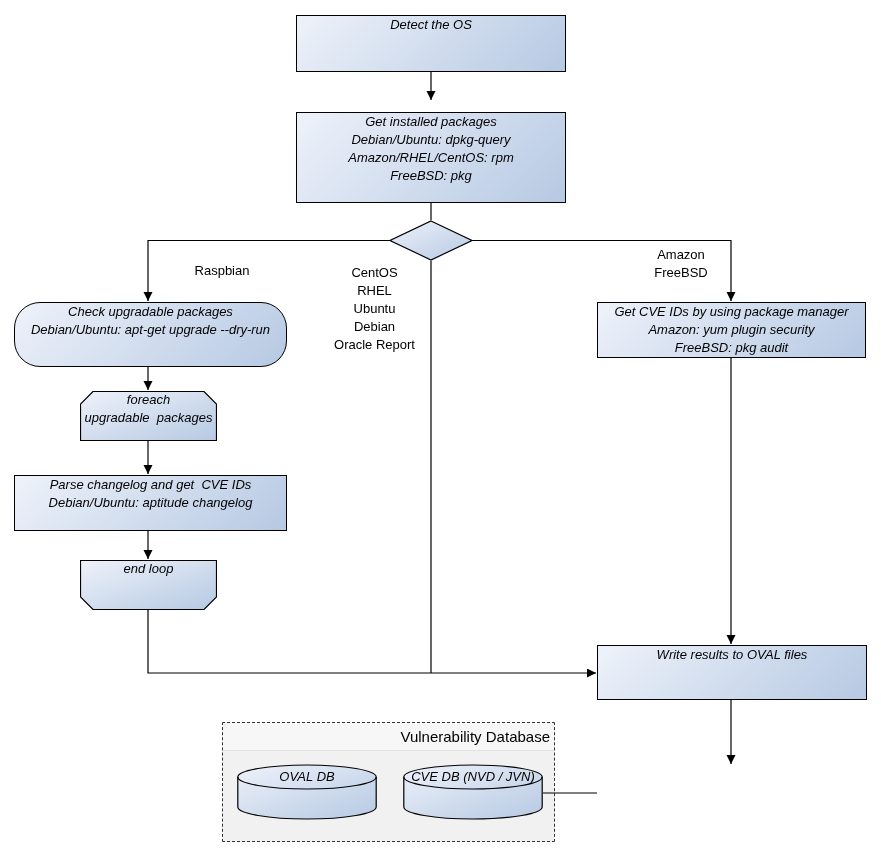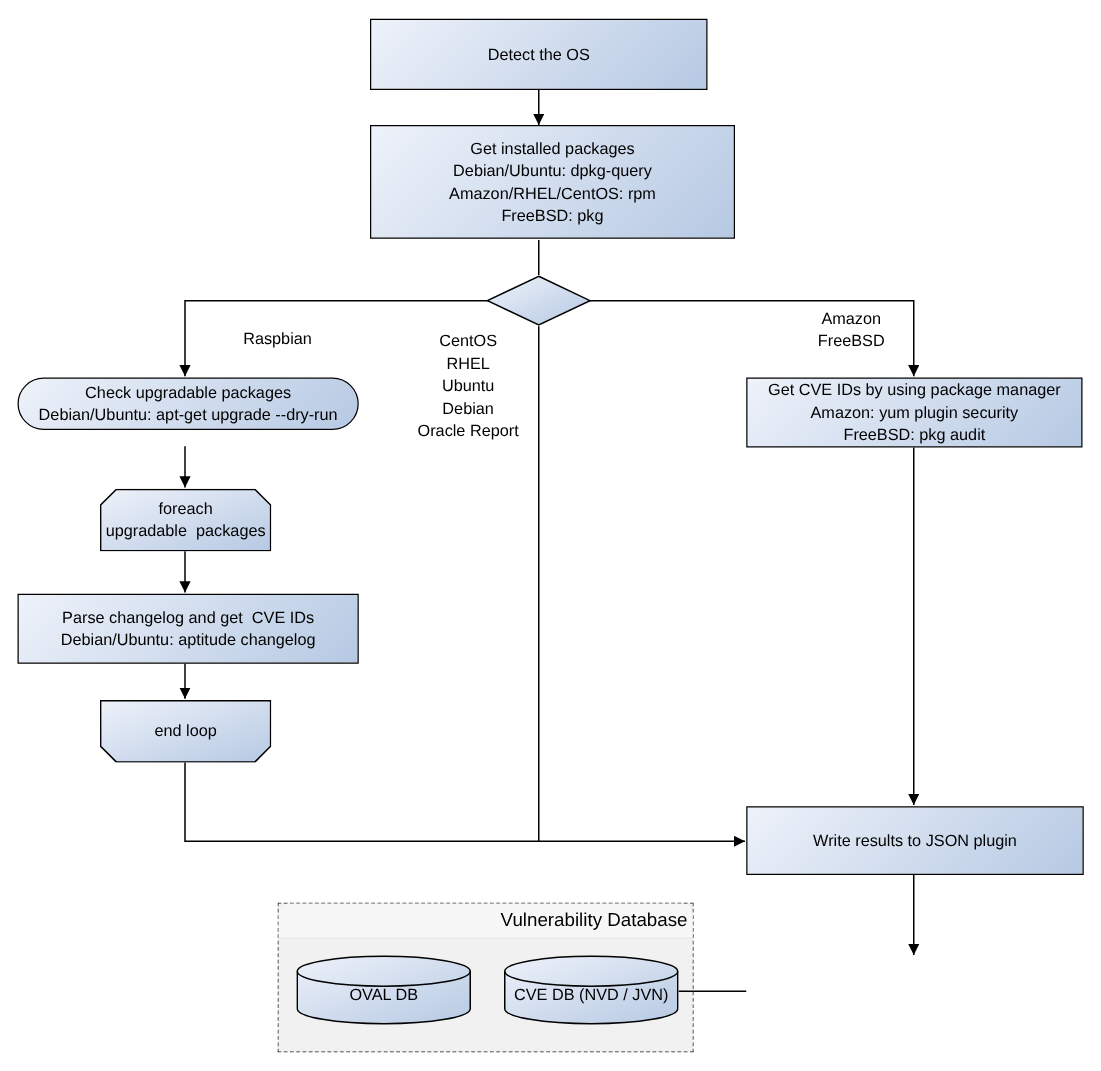--- a/index.html
+++ b/index.html
@@ -12,27 +12,27 @@
     color: var(--text, #000000);
   }
   svg.connectors {
     position: absolute;
     left: 0; top: 0;
     z-index: 1;
   }
   .node {
     position: absolute;
     display: flex;
-    align-items: center;
     justify-content: center;
     text-align: center;
     font-size: 13px;
     line-height: 18px;
     z-index: 2;
     box-sizing: border-box;
+    font-style: italic;
   }
   .rect-node {
     border: 1px solid var(--node-border, #000000);
     background: linear-gradient(135deg, var(--node-fill-light, #eef2fa) 0%, var(--node-fill-dark, #b6c9e3) 100%);
   }
   .shape-node svg.shape {
     position: absolute;
     left: 0; top: 0;
     width: 100%; height: 100%;
   }
@@ -107,40 +107,40 @@
 
   <div class="vdb-container">
     <div class="vdb-titlebar"></div>
     <div class="vdb-title">Vulnerability Database</div>
   </div>
 
   <div class="node rect-node" style="left:296px; top:15px; width:270px; height:57px;">
     <span class="node-label">Detect the OS</span>
   </div>
 
-  <div class="node rect-node" style="left:296px; top:100px; width:292px; height:91px;">
+  <div class="node rect-node" style="left:296px; top:112px; width:270px; height:91px;">
     <span class="node-label">Get installed packages
 Debian/Ubuntu: dpkg-query
 Amazon/RHEL/CentOS: rpm
 FreeBSD: pkg</span>
   </div>
 
   <div class="node shape-node" style="left:389px; top:220px; width:84px; height:41px;">
     <svg class="shape" viewBox="0 0 84 41">
       <defs>
         <linearGradient id="gDiamond" x1="0%" y1="0%" x2="100%" y2="100%">
           <stop offset="0" class="grad-light"></stop>
           <stop offset="1" class="grad-dark"></stop>
         </linearGradient>
       </defs>
       <polygon points="42,1 83,20.5 42,40 1,20.5" fill="url(#gDiamond)" stroke="#000000" stroke-width="1.2"></polygon>
     </svg>
   </div>
 
-  <div class="node rect-node" style="left:14px; top:302px; width:273px; height:42px;border-radius:26px;">
+  <div class="node rect-node" style="left:14px; top:302px; width:273px; height:65px;border-radius:26px;">
     <span class="node-label">Check upgradable packages
 Debian/Ubuntu: apt-get upgrade --dry-run</span>
   </div>
 
   <div class="node shape-node" style="left:80px; top:391px; width:137px; height:50px;">
     <svg class="shape" viewBox="0 0 137 50">
       <defs>
         <linearGradient id="gForeach" x1="0%" y1="0%" x2="100%" y2="100%">
           <stop offset="0" class="grad-light"></stop>
           <stop offset="1" class="grad-dark"></stop>
@@ -170,21 +170,21 @@
     <span class="node-label">end loop</span>
   </div>
 
   <div class="node rect-node" style="left:597px; top:302px; width:269px; height:56px;">
     <span class="node-label">Get CVE IDs by using package manager
 Amazon: yum plugin security
 FreeBSD: pkg audit</span>
   </div>
 
   <div class="node rect-node" style="left:597px; top:645px; width:270px; height:55px;">
-    <span class="node-label">Write results to JSON plugin</span>
+    <span class="node-label">Write results to OVAL files</span>
   </div>
 
 
   <div class="node shape-node" style="left:237px; top:764px; width:140px; height:56px;">
     <svg class="shape" viewBox="0 0 140 56">
       <defs>
         <linearGradient id="gOval" x1="0%" y1="0%" x2="100%" y2="100%">
           <stop offset="0" class="grad-light"></stop>
           <stop offset="1" class="grad-dark"></stop>
         </linearGradient>

